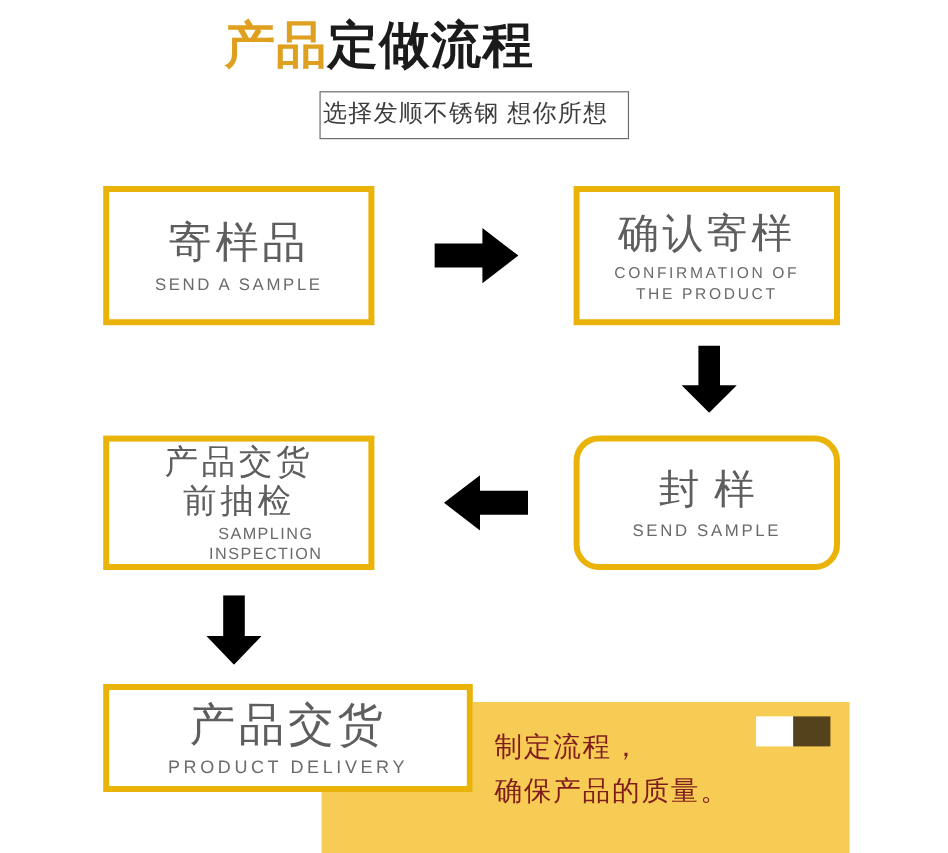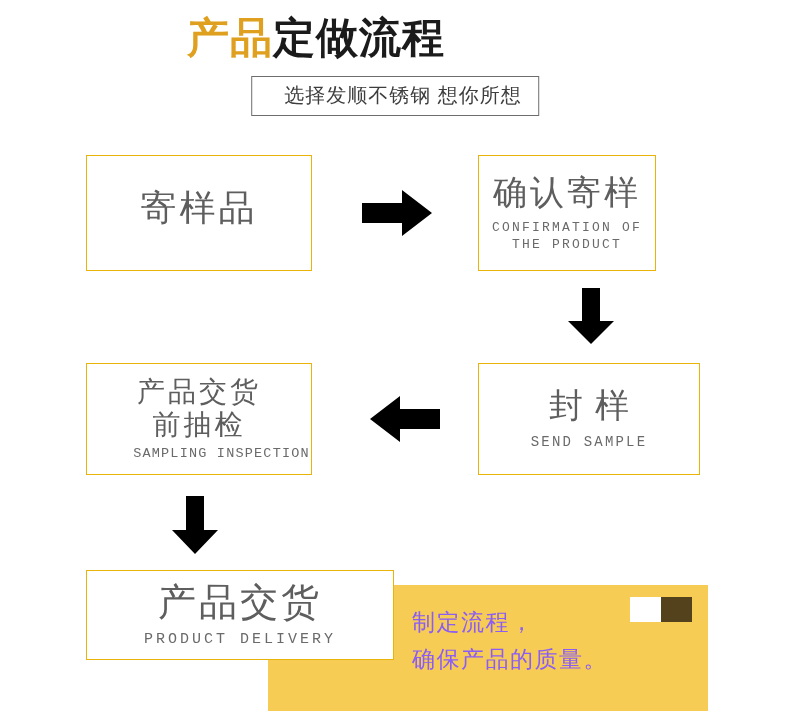--- a/index.html
+++ b/index.html
@@ -30,63 +30,62 @@
   }
   #page-title .accent { color: #DFA01F; }
   #page-title .plain  { color: #1b1b1b; }
 
   #subtitle-box {
     position: absolute;
     left: 50%;
     transform: translateX(-50%);
     top: 76px;
     border: 1px solid #6d6d6d;
-    padding: 5px 16px 7px 32px;
+    padding: 5px 16px 7px 2px;
     font-size: 20px;
     line-height: 26px;
     color: #3d3d3d;
     letter-spacing: 1px;
     white-space: nowrap;
   }
 
   
   .flow-box {
     position: absolute;
-    border: 1px solid #eab308;
+    border: 5px solid #eab308;
     background: #ffffff;
     box-sizing: border-box;
     display: flex;
     flex-direction: column;
     align-items: center;
     justify-content: center;
     text-align: center;
-    font-family: Liberation Mono, monospace;
   }
   .flow-box .cn {
     color: #5e5e5e;
     font-weight: 400;
     letter-spacing: 3px;
     white-space: pre-line;
   }
   .flow-box .en {
     color: #6a6a6a;
     letter-spacing: 2.2px;
     white-space: pre-line;
   }
 
   
   #box-send-sample        { left: 86px;  top: 155px; width: 226px; height: 116px; }
   #box-send-sample .cn    { font-size: 36px; line-height: 44px; margin-bottom: 4px; }
   #box-send-sample .en    { font-size: 14px; line-height: 18px; }
 
-  #box-confirm-sample     { left: 478px; top: 155px; width: 178px; height: 116px; }
+  #box-confirm-sample     { left: 478px; top: 155px; width: 222px; height: 116px; }
   #box-confirm-sample .cn { font-size: 34px; line-height: 42px; margin-bottom: 3px; }
   #box-confirm-sample .en { font-size: 13px; line-height: 17px; }
 
-  #box-seal-sample        { left: 478px; top: 363px; width: 222px; height: 112px; }
+  #box-seal-sample        { left: 478px; top: 363px; width: 222px; height: 112px; border-radius: 21px; }
   #box-seal-sample .cn    { font-size: 34px; line-height: 42px; letter-spacing: 12px;
                             text-indent: 12px; margin-bottom: 4px; }
   #box-seal-sample .en    { font-size: 14px; line-height: 18px; }
 
   #box-sampling-inspect       { left: 86px;  top: 363px; width: 226px; height: 112px; }
   #box-sampling-inspect .cn   { font-size: 28px; line-height: 33px; margin-bottom: 2px; }
   #box-sampling-inspect .en   { font-size: 13.5px; line-height: 17px; letter-spacing: 1.2px; margin-left: 45px; }
 
   #box-product-delivery       { left: 86px;  top: 570px; width: 308px; height: 90px; }
   #box-product-delivery .cn   { font-size: 38px; line-height: 46px; margin-bottom: 2px; }
@@ -108,21 +107,21 @@
     height: 126px;
     background: #F7CC54;
     z-index: 0;
   }
   #quality-text {
     position: absolute;
     left: 412px;
     top: 604px;
     font-size: 23px;
     line-height: 37px;
-    color: #8b5cf6;
+    color: #7f1d1d;
     letter-spacing: 1.5px;
     white-space: pre-line;
     z-index: 2;
   }
   #decor-square-white {
     position: absolute;
     left: 630px;
     top: 597px;
     width: 31px;
     height: 25px;
@@ -148,20 +147,21 @@
 <div id="page-title">
   <span class="accent">产品</span><span class="plain">定做流程</span>
 </div>
 
 <div id="subtitle-box">
   <span>选择发顺不锈钢 想你所想</span>
 </div>
 
 <div class="flow-box" id="box-send-sample">
   <div class="cn">寄样品</div>
+  <div class="en">SEND A SAMPLE</div>
 </div>
 
 <div class="flow-box" id="box-confirm-sample">
   <div class="cn">确认寄样</div>
   <div class="en">CONFIRMATION OF
 THE PRODUCT</div>
 </div>
 
 <div class="flow-box" id="box-seal-sample">
   <div class="cn">封样</div>

